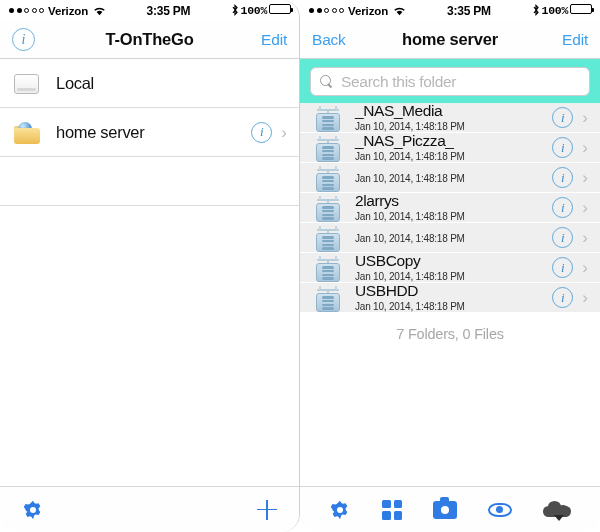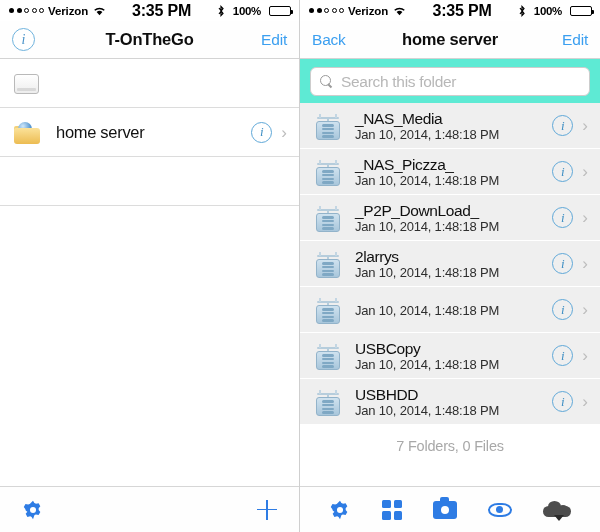--- a/index.html
+++ b/index.html
@@ -4,37 +4,37 @@
 <style>
   * { margin:0; padding:0; box-sizing:border-box; }
   html,body {
     width:600px; height:532px;
     background:#ffffff;
     font-family:"Liberation Sans","DejaVu Sans",sans-serif;
     -webkit-font-smoothing:antialiased;
     overflow:hidden;
   }
   .screens { display:flex; width:600px; height:532px; }
-  .screen { width:300px; height:532px; position:relative; background:#fff; overflow:hidden; }
+  .screen { width:300px; height:532px; position:relative; background:#fff; overflow:hidden;border-radius:18px; }
   .screen.left { border-right:1px solid #cfcfcf; }
 
   
   .statusbar {
     height:21px; display:flex; align-items:center;
     padding:0 8px 0 9px; font-size:11px; font-weight:bold; color:#000;
     background:#fff;
   }
   .sb-left { display:flex; align-items:center; gap:4px; flex:0 0 auto; }
   .dots { display:flex; align-items:center; gap:2.5px; }
   .dot { width:5px; height:5px; border-radius:50%; background:#000; }
   .dot.empty { background:transparent; border:1px solid #000; width:5px; height:5px; }
   .carrier { font-size:11.5px; letter-spacing:-0.1px; }
   .wifi { margin-left:1px; }
-  .sb-center { flex:1; text-align:center; font-size:16px; letter-spacing:-0.2px; }
-  .sb-right { display:flex; align-items:center; gap:8px; flex:0 0 auto; }
+  .sb-center { flex:1; text-align:center; font-size:12px; letter-spacing:-0.2px; }
+  .sb-right { display:flex; align-items:flex-start; gap:2px; flex:0 0 auto;font-family:Liberation Mono, monospace; }
   .pct { font-size:11.5px; letter-spacing:-0.3px; }
   .battery { width:22px; height:10px; border:1px solid #000; border-radius:2px;
              position:relative; padding:1px; }
   .battery .fill { background:#000; height:100%; width:100%; border-radius:1px; }
   .battery:after { content:""; position:absolute; right:-3px; top:3px; width:2px;
                    height:4px; background:#000; border-radius:0 1px 1px 0; }
 
   
   .navbar {
     height:38px; display:flex; align-items:center; justify-content:space-between;
@@ -114,26 +114,26 @@
   .mag { width:13px; height:13px; position:relative; flex:0 0 auto; }
   .mag:before { content:""; position:absolute; left:0; top:0; width:9px; height:9px;
                 border:1.6px solid #9a9a9a; border-radius:50%; }
   .mag:after { content:""; position:absolute; left:8px; top:8px; width:5px; height:1.8px;
                background:#9a9a9a; transform:rotate(45deg); transform-origin:left center; }
   .search-ph { font-size:15.5px; color:#b7b7b7; letter-spacing:-0.3px; }
 
   
   .filelist { background:#fff; }
   .frow {
-    height:46px; display:flex; align-items:center; padding:0 12px 0 14px;
+    height:30px; display:flex; align-items:center; padding:0 12px 0 14px;
     background:#efefef; border-bottom:1px solid #ffffff; cursor:pointer;
   }
   .frow .texts { flex:1; margin-left:13px; min-width:0; }
   .fname { font-size:15.5px; color:#0f0f0f; letter-spacing:-0.4px; line-height:16px; }
-  .fdate { font-size:13px; color:#2e2e2e; letter-spacing:-0.2px; line-height:13px; margin-top:1px; }
+  .fdate { font-size:10px; color:#2e2e2e; letter-spacing:-0.2px; line-height:13px; margin-top:1px; }
   .frow .accessories { display:flex; align-items:center; gap:9px; }
 
   .nasicon { width:28px; height:28px; position:relative; flex:0 0 auto; }
   .nasicon .body {
     position:absolute; left:2px; bottom:0; width:24px; height:19px;
     background:linear-gradient(#cfe2ef,#a8c6db); border:1px solid #92b3ca; border-radius:3px;
   }
   .nasicon .bar {
     position:absolute; left:3px; top:5px; width:22px; height:2.5px;
     background:#b6cddc; border-radius:1px;
@@ -241,20 +241,21 @@
       </div>
       <div class="nav-title">T-OnTheGo</div>
       <div class="nav-right nav-action">Edit</div>
     </div>
 
 
     <div class="row">
       <div class="ic">
           <div class="hdd"></div>
         </div>
+      <div class="label">Local</div>
     </div>
 
     <div class="row">
       <div class="ic">
         <div class="folder-globe">
           <div class="tab"></div>
             <div class="globe"></div>
             <div class="fold"></div>
         </div>
       </div>
@@ -372,21 +373,20 @@
             <span class="post"></span>
             <span class="foot1"></span>
             <span class="foot2"></span>
           <span class="body"></span>
             <span class="disc d1"></span>
             <span class="disc d2"></span>
           <span class="disc d3"></span>
             <span class="disc d4"></span>
         </div>
         <div class="texts">
-          <div class="fname">_P2P_DownLoad_</div>
           <div class="fdate">Jan 10, 2014, 1:48:18 PM</div>
         </div>
         <div class="accessories">
           <div class="row-info">i</div>
           <div class="chev">›</div>
         </div>
       </div>
 
       <div class="frow">
         <div class="nasicon">

